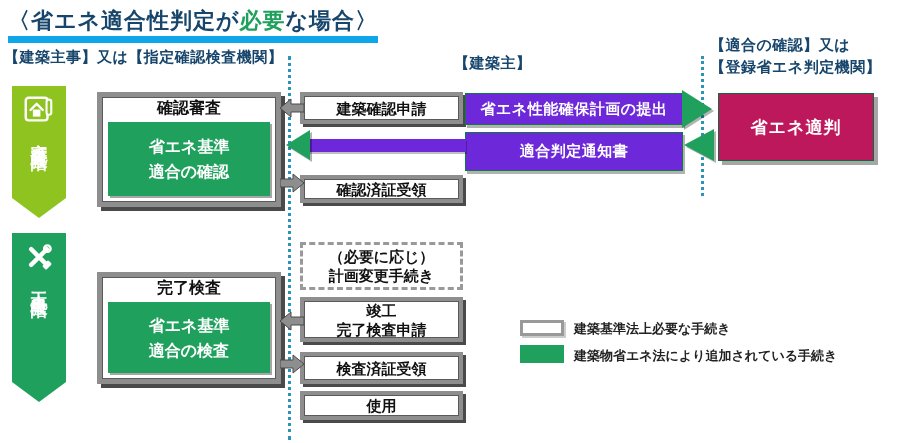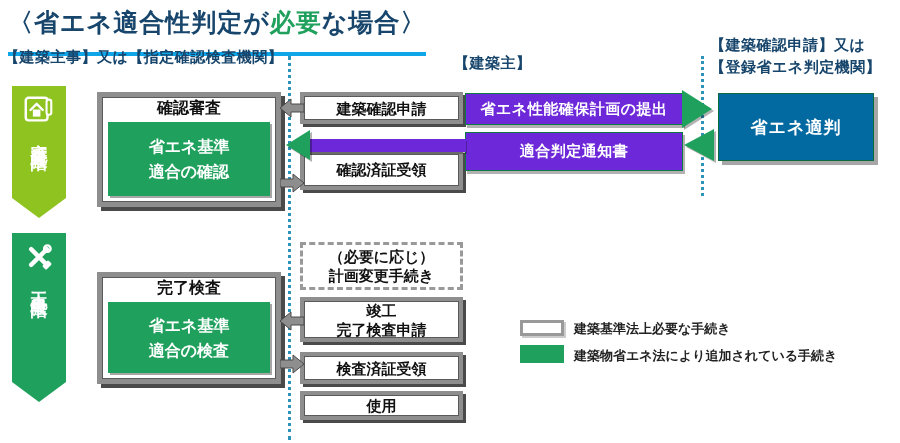--- a/index.html
+++ b/index.html
@@ -2,22 +2,22 @@
 <html><head>
 <meta charset="utf-8">
 <style>
   * { margin: 0; padding: 0; box-sizing: border-box; }
   body { background: #fff; font-family: "Liberation Sans", "DejaVu Sans", sans-serif; }
   .canvas { position: relative; width: 900px; height: 443px; background: #fff; overflow: hidden; }
 
   
   .title {
     position: absolute; left: 8px; top: 6px;
-    font-size: 25px; font-weight: bold; color: #17456B;
-    border-bottom: 4px solid #0ea5e9; padding-bottom: 13px; letter-spacing: 1px;
+    font-size: 22px; font-weight: bold; color: #17456B;
+    border-bottom: 7px solid #0ea5e9; padding-bottom: 0; letter-spacing: 1px;
   }
   .title .hl { color: #1FA05C; }
 
   
   .heading { position: absolute; font-size: 15px; font-weight: bold; color: #17456B; letter-spacing: 0.5px; }
   .heading-left   { left: 4px;   top: 48px; }
   .heading-middle { left: 454px; top: 54px; }
   .heading-right  { left: 710px; top: 34px; line-height: 22px; }
 
   
@@ -84,21 +84,21 @@
   .tri-right-submit { left: 682px; top: 90px;
     border-left: 30px solid #1FA05C; border-top: 19px solid transparent; border-bottom: 19px solid transparent; }
   .tri-left-frombox { left: 684px; top: 129px;
     border-right: 30px solid #1FA05C; border-top: 16px solid transparent; border-bottom: 16px solid transparent; }
   .tri-left-big { left: 286px; top: 130px;
     border-right: 24px solid #1FA05C; border-top: 15px solid transparent; border-bottom: 15px solid transparent; }
 
   
   .judgebox {
     position: absolute; left: 718px; top: 93px; width: 156px; height: 68px;
-    background: #0369a1; border: 1px solid #0b6b3c;
+    background: #be185d; border: 1px solid #0b6b3c;
     box-shadow: 4px 4px 0 rgba(0,0,0,0.35);
     display: flex; align-items: center; justify-content: center;
     color: #fff; font-size: 17px; font-weight: bold; letter-spacing: 1px;
   }
 
   
   .garrow { position: absolute; width: 24px; height: 20px; }
   .garrow.flip { transform: scaleX(-1); }
 
   
@@ -112,21 +112,21 @@
 </head>
 <body>
 
 <div class="canvas">
 
   <div class="title"><span>〈省エネ適合性判定が</span><span class="hl">必要</span><span>な場合〉</span></div>
 
   <div class="heading heading-left">【建築主事】又は【指定確認検査機関】</div>
   <div class="heading heading-middle">【建築主】</div>
   <div class="heading heading-right">
-    <div>【建築確認申請】又は</div>
+    <div>【適合の確認】又は</div>
     <div>【登録省エネ判定機関】</div>
   </div>
 
   <div class="dotline dotline-1"></div>
   <div class="dotline dotline-2"></div>
 
   <div class="banner banner-review">
     <svg class="bicon" width="34" height="34" viewBox="0 0 36 36">
       <rect x="4" y="5" width="23" height="24" rx="3" fill="none" stroke="#fff" stroke-width="2.6"></rect>
       <path d="M9 18 L15.5 11.5 L22 18" fill="none" stroke="#fff" stroke-width="2.6" stroke-linecap="round" stroke-linejoin="round"></path>
@@ -156,21 +156,21 @@
 適合の確認</div>
   </div>
 
   <div class="bigbox bigbox-inspection">
     <div class="bhead">完了検査</div>
     <div class="bgreen">省エネ基準
 適合の検査</div>
   </div>
 
   <div class="fbox" style="top:92px;height:32px;">建築確認申請</div>
-  <div class="fbox" style="top:150px;height:40px;font-family:Liberation Serif, serif;">確認済証受領</div>
+  <div class="fbox" style="top:175px;height:28px;">確認済証受領</div>
   <div class="fbox fbox-dashed" style="top:242px;height:48px;">（必要に応じ）
 計画変更手続き</div>
   <div class="fbox" style="top:297px;height:45px;">竣工
 完了検査申請</div>
   <div class="fbox" style="top:352px;height:32px;">検査済証受領</div>
   <div class="fbox" style="top:391px;height:29px;text-align:center;">使用</div>
 
   <div class="gbar gbar-submit">省エネ性能確保計画の提出</div>
   <div class="tri tri-right-submit"></div>
 

